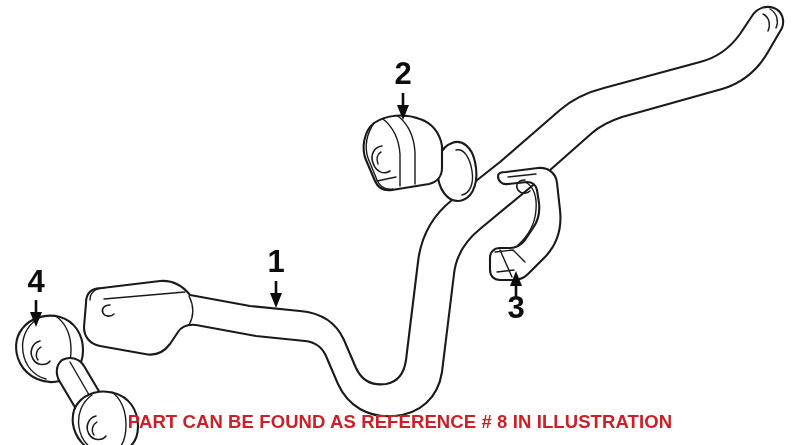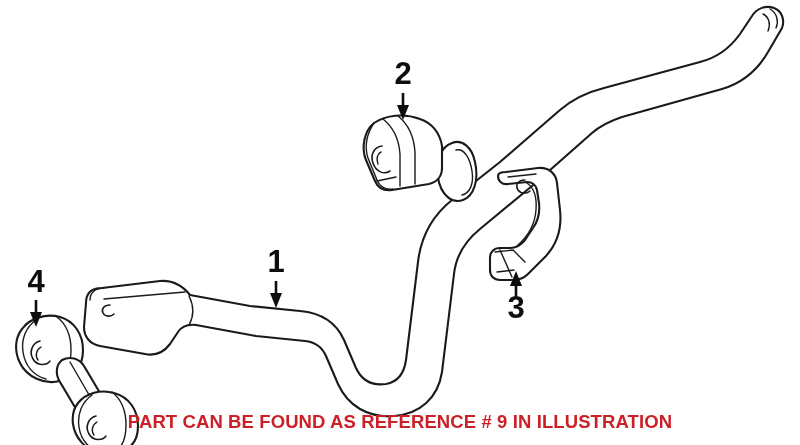--- a/index.html
+++ b/index.html
@@ -257,15 +257,15 @@
     </g>
 
     <g>
       <text class="callout-number" x="36" y="292">4</text>
       <line class="leader-arrow" x1="36" y1="300" x2="36" y2="318"></line>
       <polygon class="arrow-head" points="36,327 30,312 42,312"></polygon>
     </g>
 
   </svg>
 
-  <div id="caption-text">PART CAN BE FOUND AS REFERENCE # 9 IN ILLUSTRATION</div>
+  <div id="caption-text">PART CAN BE FOUND AS REFERENCE # 8 IN ILLUSTRATION</div>
 
 </div>
 
 </body></html>

